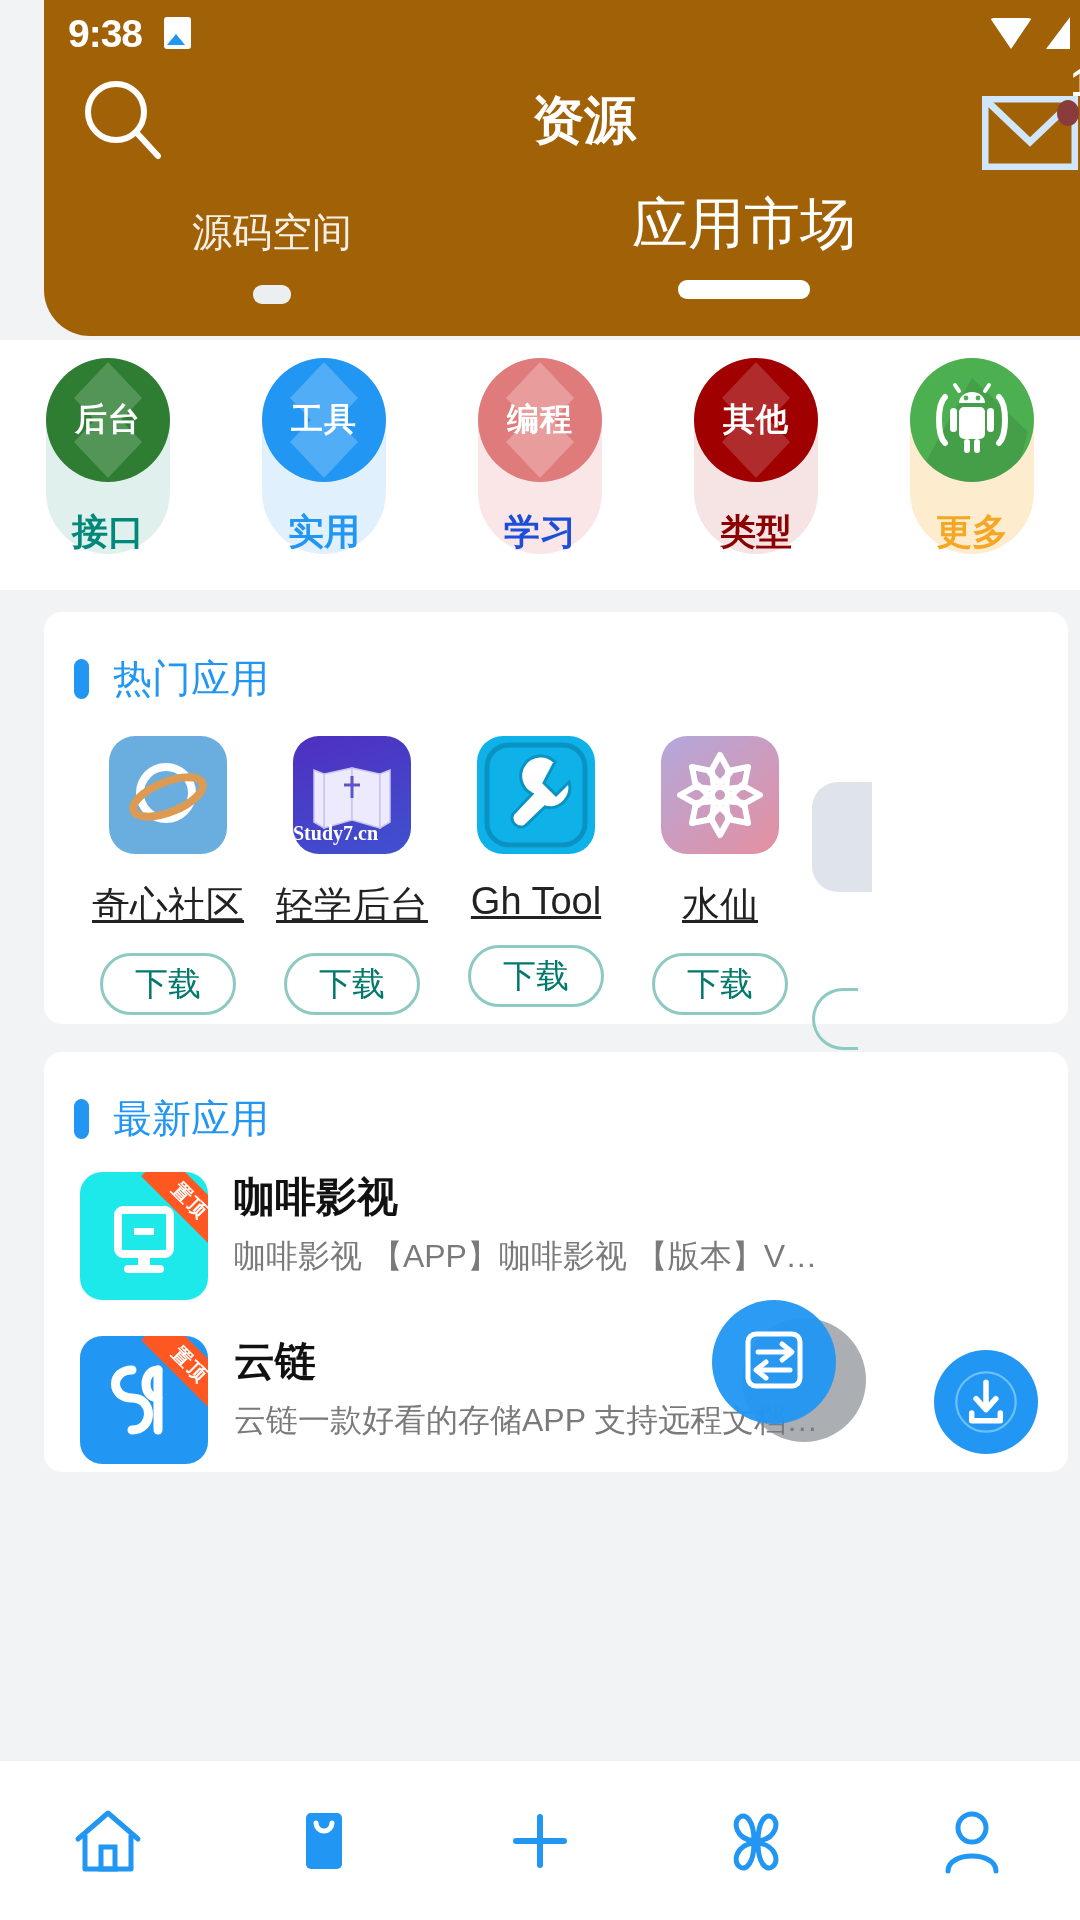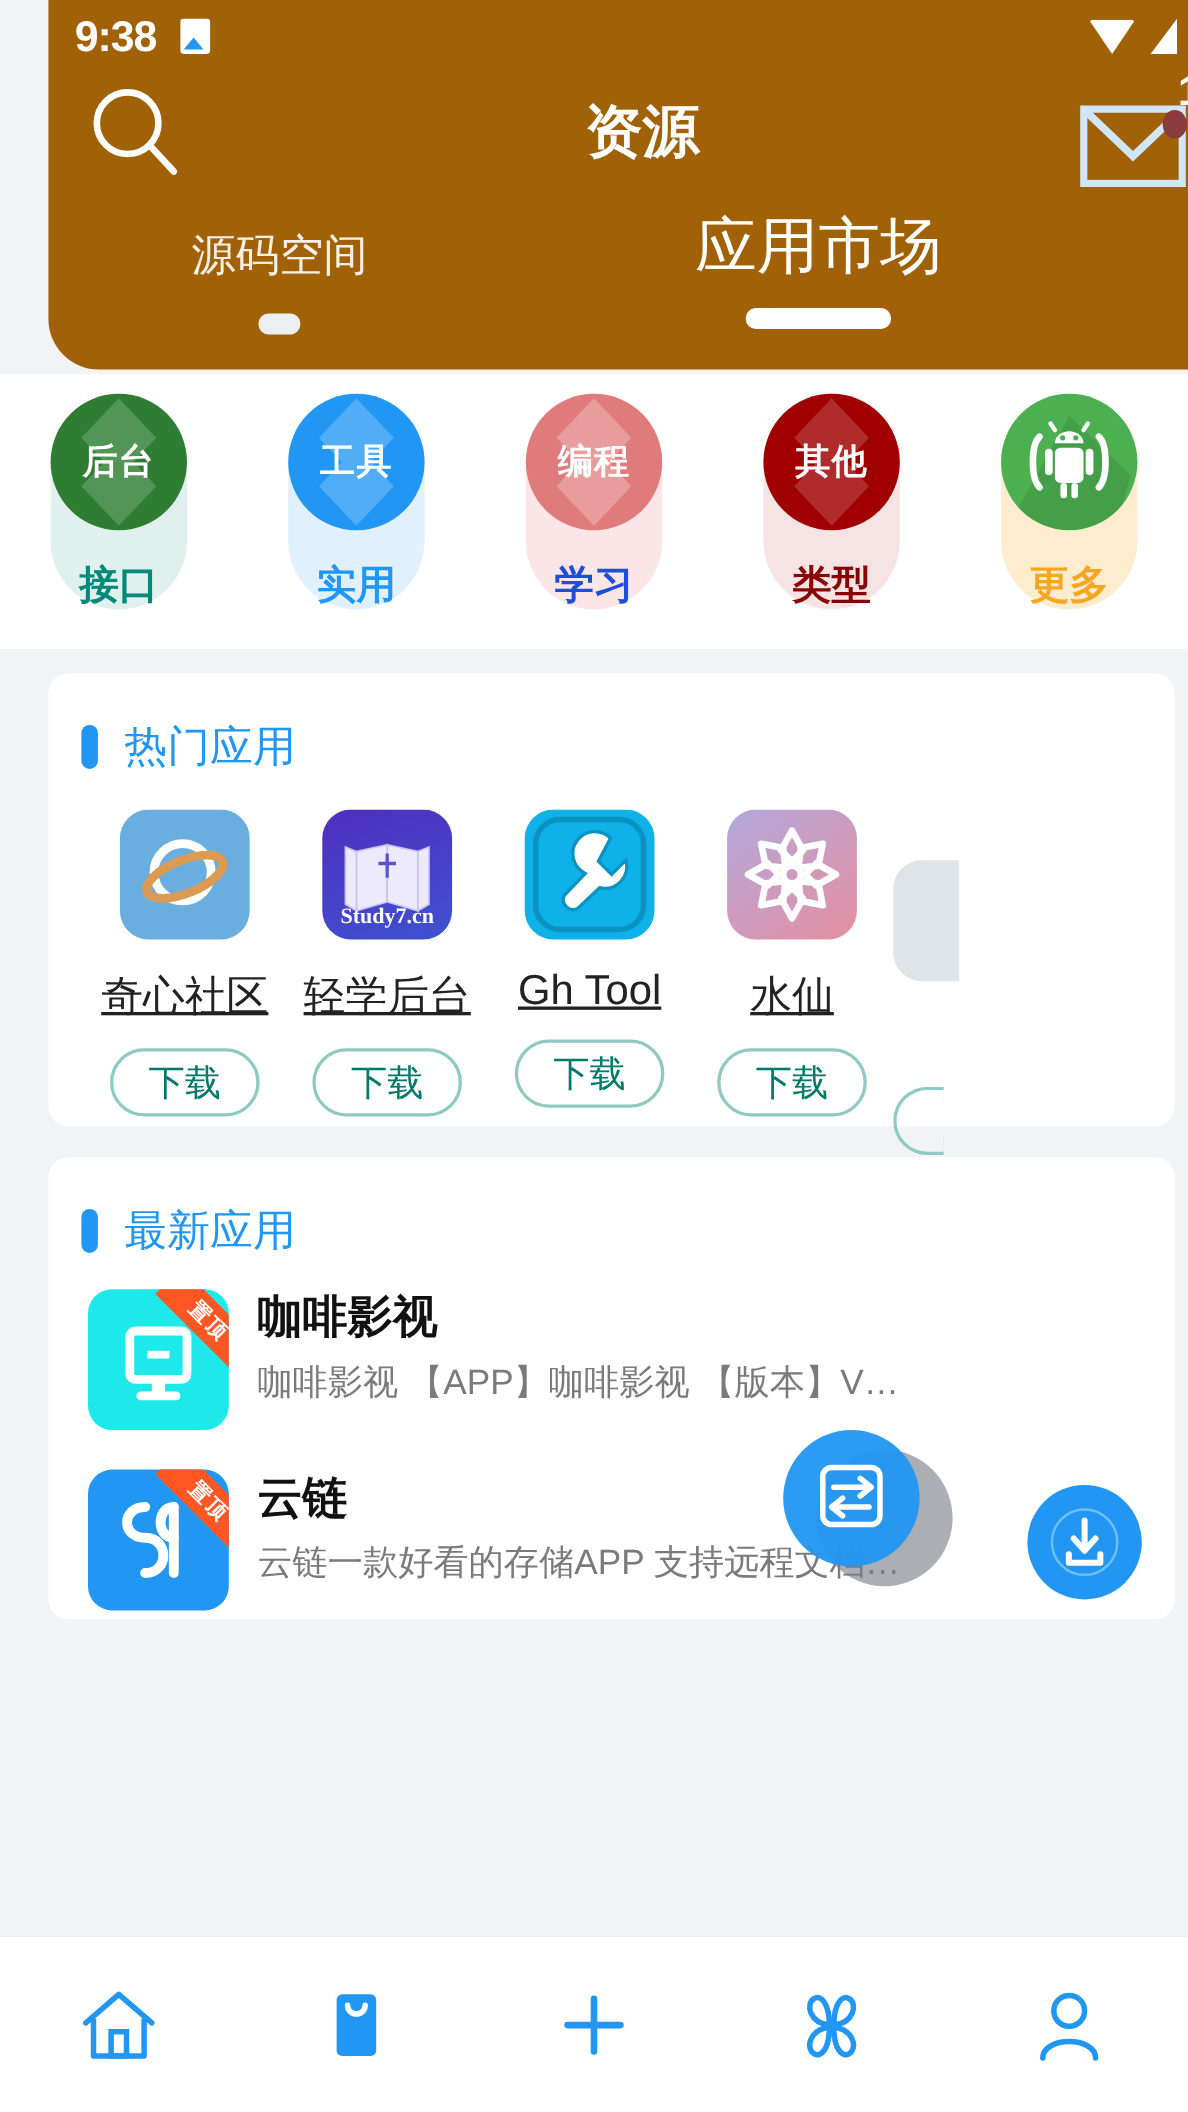--- a/index.html
+++ b/index.html
@@ -94,21 +94,21 @@
     position:absolute; right:13px; top:30px; width:22px; height:26px;
     background:#8a3b3b; border-radius:50%;
   }
 
   
   #tabs {
     position:absolute; left:0; top:190px; width:1080px; height:130px;
   }
   .tab { position:absolute; text-align:center; cursor:pointer; }
   .tab-label { color:#fff; line-height:1; display:block; }
-  #tab-0 { left:100px; top:22px; width:220px; }
+  #tab-0 { left:118px; top:22px; width:220px; }
   #tab-0 .tab-label { font-size:40px; opacity:.9; }
   #tab-1 { left:540px; top:6px; width:320px; }
   #tab-1 .tab-label { font-size:56px; font-weight:500; }
   .tab-ind {
     margin:0 auto; border-radius:9px; background:#eceff1;
   }
   #tab-0 .tab-ind { width:38px; height:19px; margin-top:33px; }
   #tab-1 .tab-ind { width:132px; height:19px; background:#fff; margin-top:28px; }
 
   
@@ -396,21 +396,21 @@
       <div class="hot-icon" style="background:linear-gradient(160deg,#4f2fbf,#3f51d0)">
         <svg width="104" height="104" viewBox="0 0 104 104" style="position:absolute;top:4px">
           <g fill="#eceafc" stroke="#c9c3ee" stroke-width="1.5">
             <path d="M52 28 L52 80 L24 88 L24 34 Z"></path>
             <path d="M52 28 L52 80 L80 88 L80 34 Z"></path>
             <path d="M24 34 L14 30 L14 82 L24 88 Z"></path>
             <path d="M80 34 L90 30 L90 82 L80 88 Z"></path>
           </g>
           <path d="M52 36 L52 58 M44 45 L60 45" stroke="#5b55c7" stroke-width="3"></path>
         </svg>
-        <div style="position:absolute;bottom:9px;left:0;width:100%;text-align:center;color:#fff;font-size:20px;font-weight:700;font-family:'Liberation Serif',serif;">Study7.cn</div>
+        <div style="position:absolute;bottom:9px;left:0;width:100%;text-align:left;color:#fff;font-size:20px;font-weight:700;font-family:'Liberation Serif',serif;">Study7.cn</div>
       </div>
       <div class="hot-name">轻学后台</div>
       <div class="hot-dl">下载</div>
     </div>
 
     <div class="hot-app">
       <div class="hot-icon" style="background:#0eb2e8">
         <svg width="118" height="118" viewBox="0 0 118 118">
           <rect x="10" y="9" width="98" height="100" rx="22" fill="none" stroke="#0a93c2" stroke-width="5"></rect>
           <path d="M78 26 a20 20 0 1 0 -23 32 L36 78 a9 9 0 0 0 12 12 l20-19 a20 20 0 0 0 24-25 l-13 13 -12 -12 z" fill="#fff" stroke="#0a93c2" stroke-width="3"></path>

